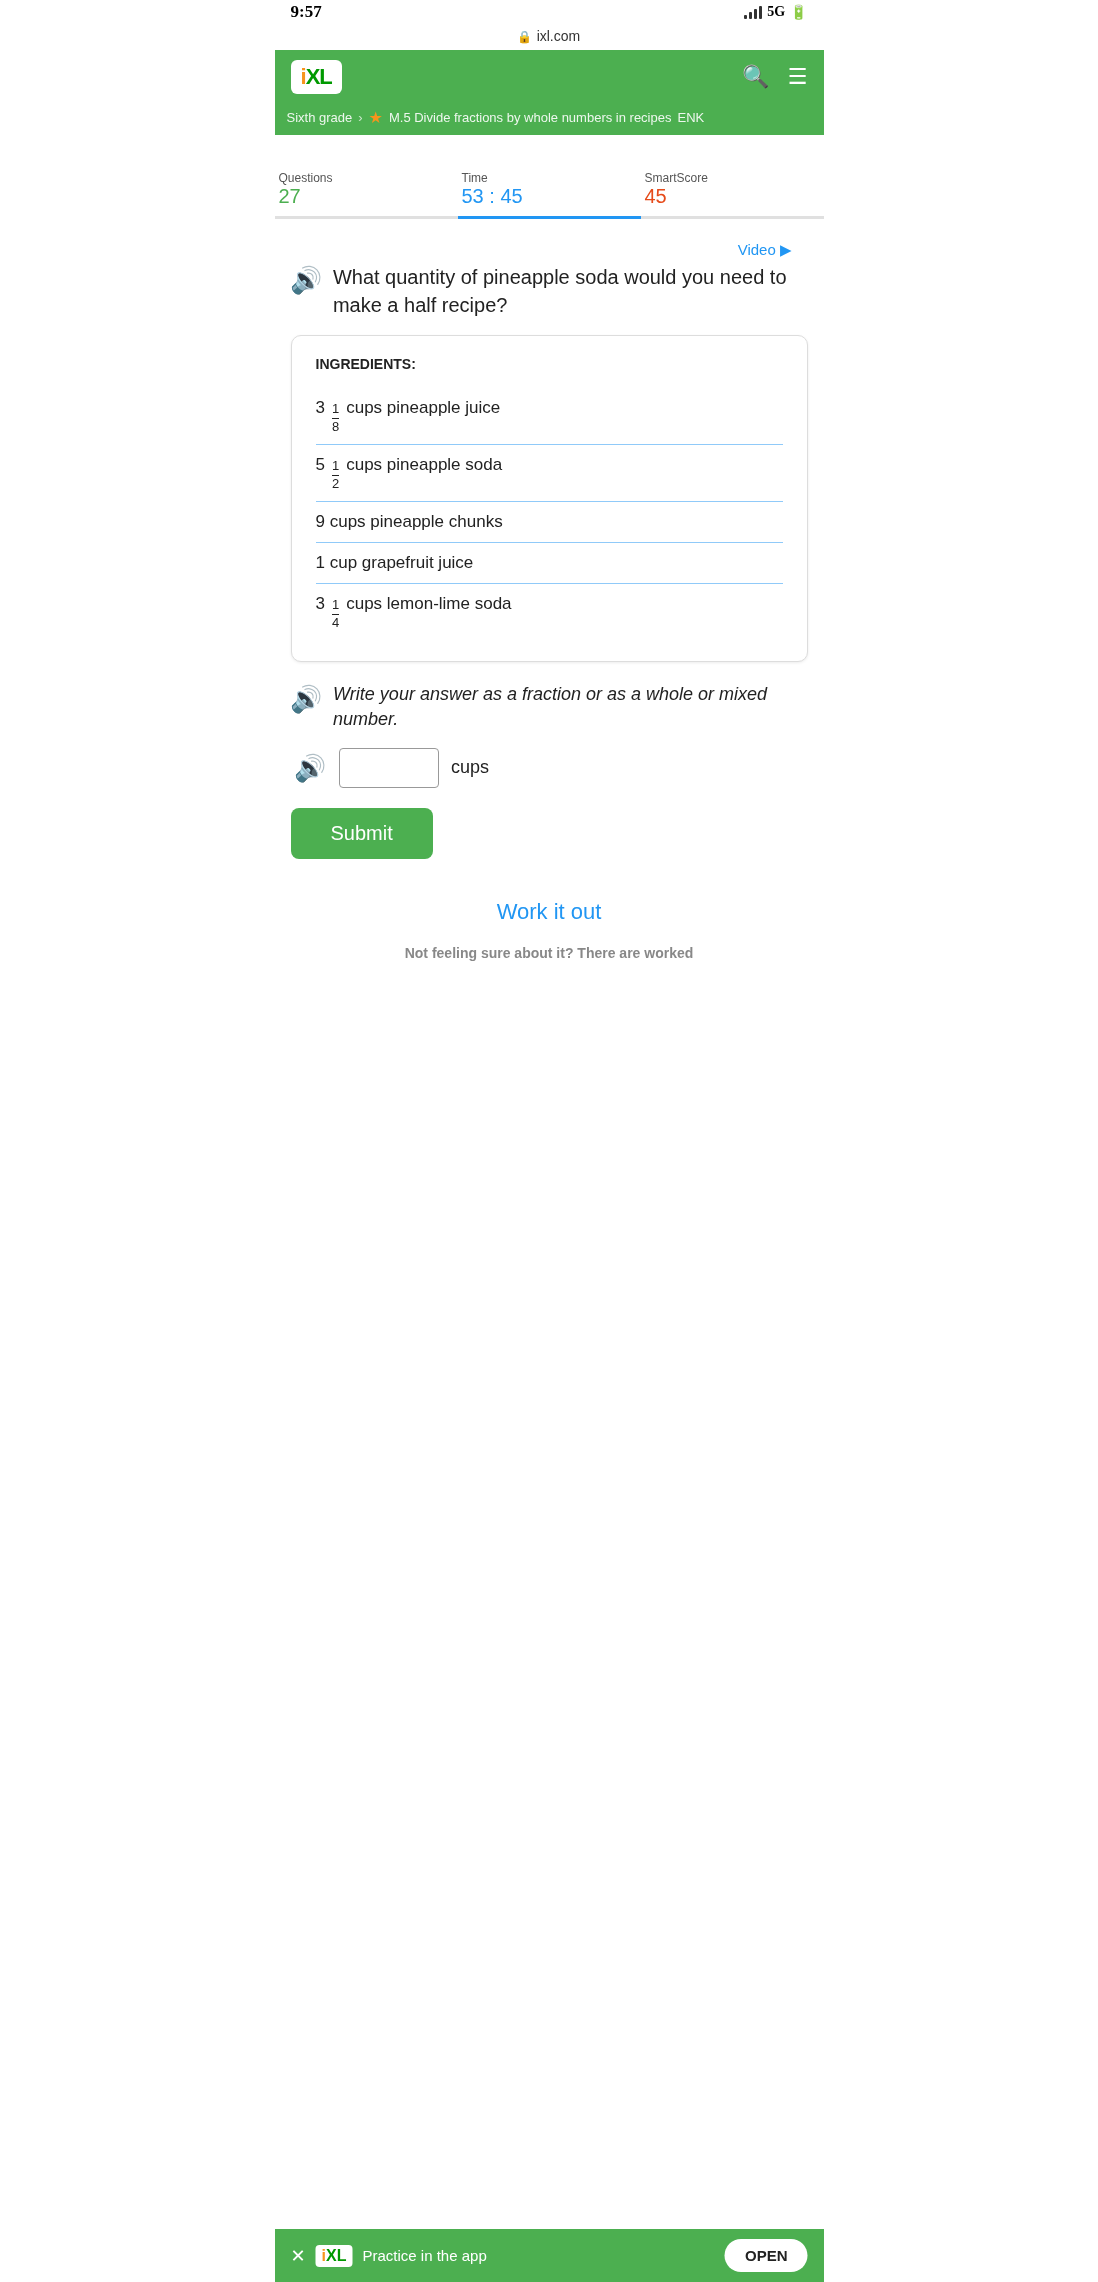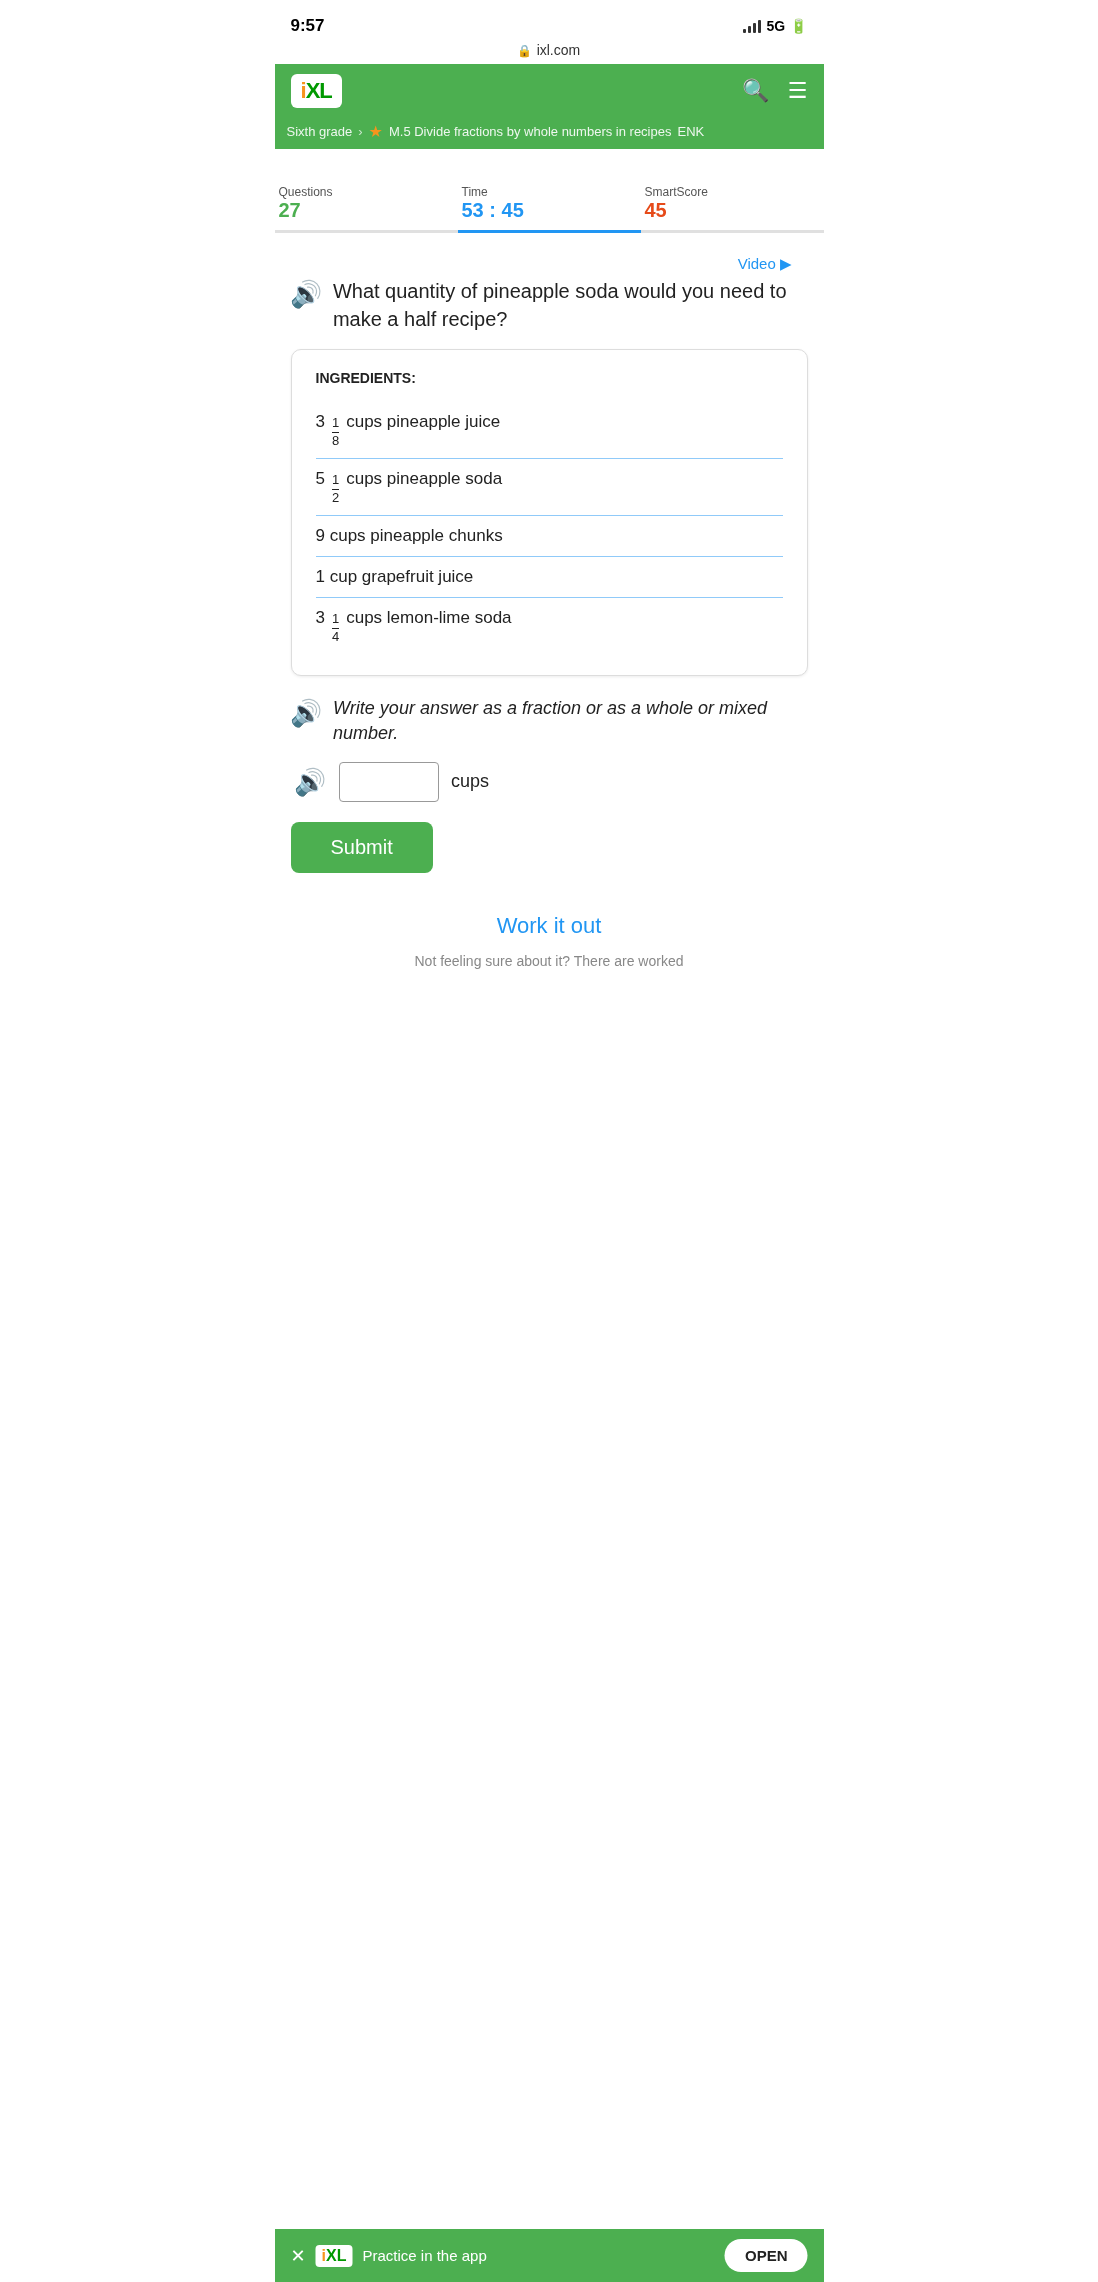--- a/index.html
+++ b/index.html
@@ -10,23 +10,24 @@
       max-width: 549px;
       margin: 0 auto;
       font-size: 16px;
     }
 
     
     .status-bar {
       display: flex;
       justify-content: space-between;
       align-items: center;
-      padding: 16px 16px 4px;
+      padding: 2px 16px 4px;
       font-size: 15px;
       font-weight: 600;
+      font-family: Liberation Serif, serif;
     }
     .status-time { font-weight: 700; font-size: 17px; }
     .status-icons { display: flex; align-items: center; gap: 5px; font-size: 14px; }
 
     
     .url-bar {
       text-align: center;
       font-size: 14px;
       color: #333;
       padding: 2px 0 6px;
@@ -75,21 +76,21 @@
       border-bottom: 3px solid #e0e0e0;
       margin-top: 28px;
     }
     .stat-item {
       padding: 8px 4px;
       border-bottom: 3px solid transparent;
       margin-bottom: -3px;
     }
     .stat-item:nth-child(2) { border-bottom-color: #2196F3; }
     .stat-label { font-size: 12px; color: #555; }
-    .stat-value { font-size: 20px; font-weight: 700; }
+    .stat-value { font-size: 20px; font-weight: 400; }
     .stat-value.green { color: #4caf50; }
     .stat-value.blue { color: #2196F3; }
     .stat-value.orange { color: #e64a19; }
 
     
     .video-link {
       text-align: right;
       padding: 10px 16px 4px;
       color: #2196F3;
       font-size: 15px;
@@ -223,21 +224,22 @@
       padding-bottom: 20px;
     }
     .work-it-out-link {
       color: #2196F3;
       font-size: 22px;
       cursor: pointer;
     }
     .work-it-out-sub {
       font-size: 14px;
       color: #888;
-      margin-top: 14px;
+      margin-top: 20px;
+      font-weight: bold;
     }
 
     
     .bottom-bar {
       position: fixed;
       bottom: 0;
       left: 50%;
       transform: translateX(-50%);
       width: 100%;
       max-width: 549px;

